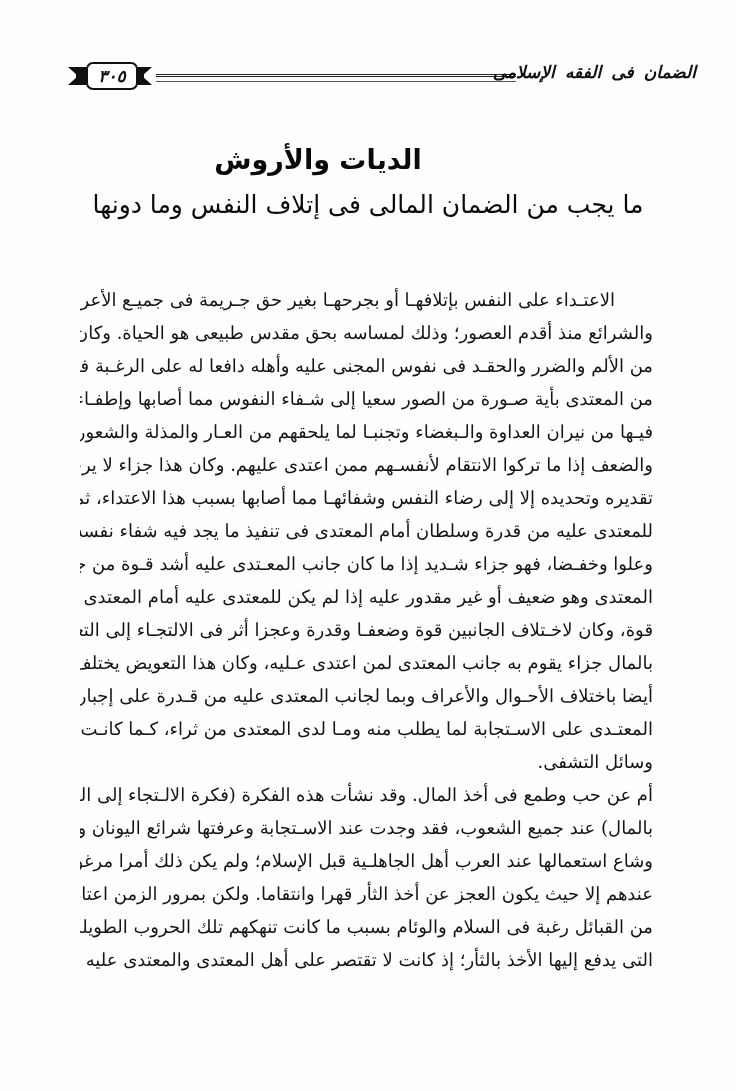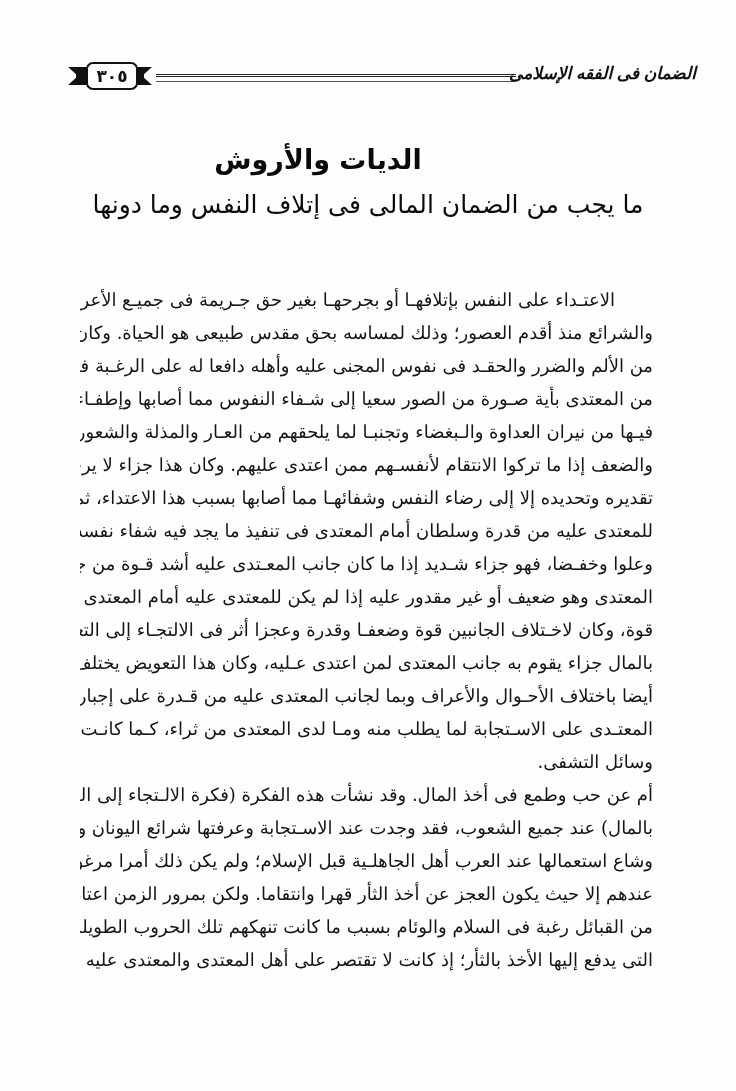--- a/index.html
+++ b/index.html
@@ -1,33 +1,33 @@
 <!DOCTYPE html>
 <html><head>
   <meta charset="utf-8">
   <style>
     html, body { margin: 0; padding: 0; background: #ffffff; }
     body { width: 736px; height: 1091px; position: relative; overflow: hidden; }
     .page { position: absolute; left: 0; top: 0; width: 736px; height: 1091px; background: #fefefe; }
 
     
     .header { position: absolute; left: 68px; top: 60px; width: 630px; height: 30px; direction: ltr; }
-    .pn-ornament { position: absolute; left: 0; top: 2px; width: 84px; height: 26px; }
+    .pn-ornament { position: absolute; left: 0; top: 2px; width: 84px; height: 26px; font-style: italic; }
     .pn-tail-l { position: absolute; left: 0; top: 5px; width: 0; height: 0;
       border-top: 9px solid #111; border-bottom: 9px solid #111; border-left: 10px solid transparent; }
     .pn-tail-l-body { position: absolute; left: 8px; top: 5px; width: 12px; height: 18px; background: #111; }
     .pn-tail-r { position: absolute; right: 0; top: 5px; width: 0; height: 0;
       border-top: 9px solid #111; border-bottom: 9px solid #111; border-right: 10px solid transparent; }
     .pn-tail-r-body { position: absolute; right: 8px; top: 5px; width: 12px; height: 18px; background: #111; }
     .pn-box { position: absolute; left: 18px; top: 0; width: 48px; height: 24px; border: 2px solid #111;
       border-radius: 7px; background: #fff; text-align: center; font-family: "DejaVu Sans", sans-serif;
       font-weight: bold; font-size: 17px; line-height: 24px; color: #111; }
     .rule { position: absolute; left: 88px; top: 14px; width: 360px; height: 0; border-top: 3px double #222; }
     .rule-thin { position: absolute; left: 88px; top: 21px; width: 360px; height: 0; border-top: 1px solid #555; }
-    .running-title { position: absolute; right: 2px; top: 0; direction: rtl; font-family: Liberation Sans, sans-serif;
+    .running-title { position: absolute; right: 2px; top: 0; direction: rtl; font-family: Liberation Mono, monospace;
       font-weight: bold; font-style: italic; font-size: 17px; line-height: 28px; color: #111; }
 
     
     .title-1 { position: absolute; left: 0; width: 636px; top: 140px; text-align: center; direction: rtl;
       font-family: "DejaVu Sans", sans-serif; font-weight: bold; font-size: 27px; color: #0a0a0a; line-height: 40px; }
     .title-2 { position: absolute; left: 0; width: 736px; top: 186px; text-align: center; direction: rtl;
       font-family: "DejaVu Sans", sans-serif; font-weight: normal; font-size: 25px; color: #0a0a0a; line-height: 38px; }
 
     
     .body-text { position: absolute; left: 80px; top: 283px; width: 573px; direction: rtl; text-align: justify;

